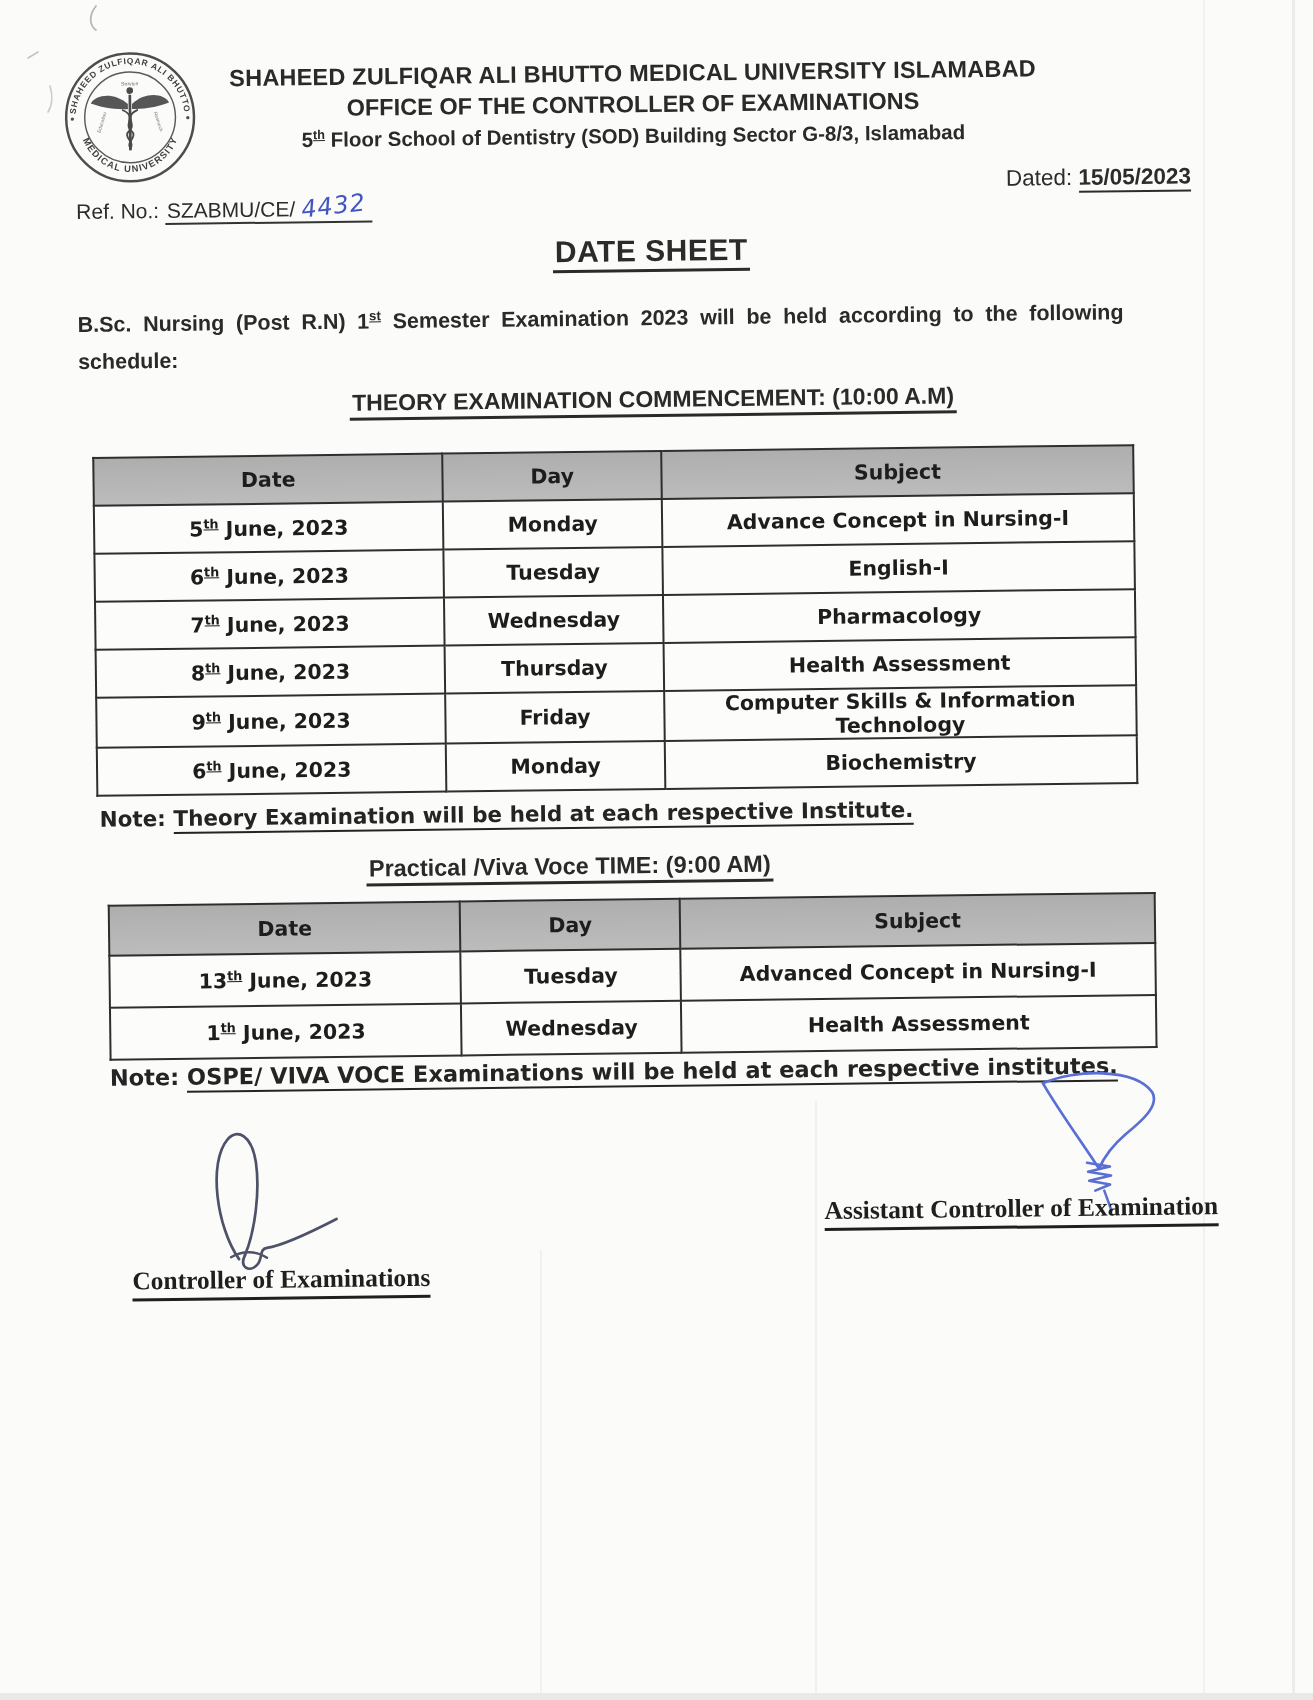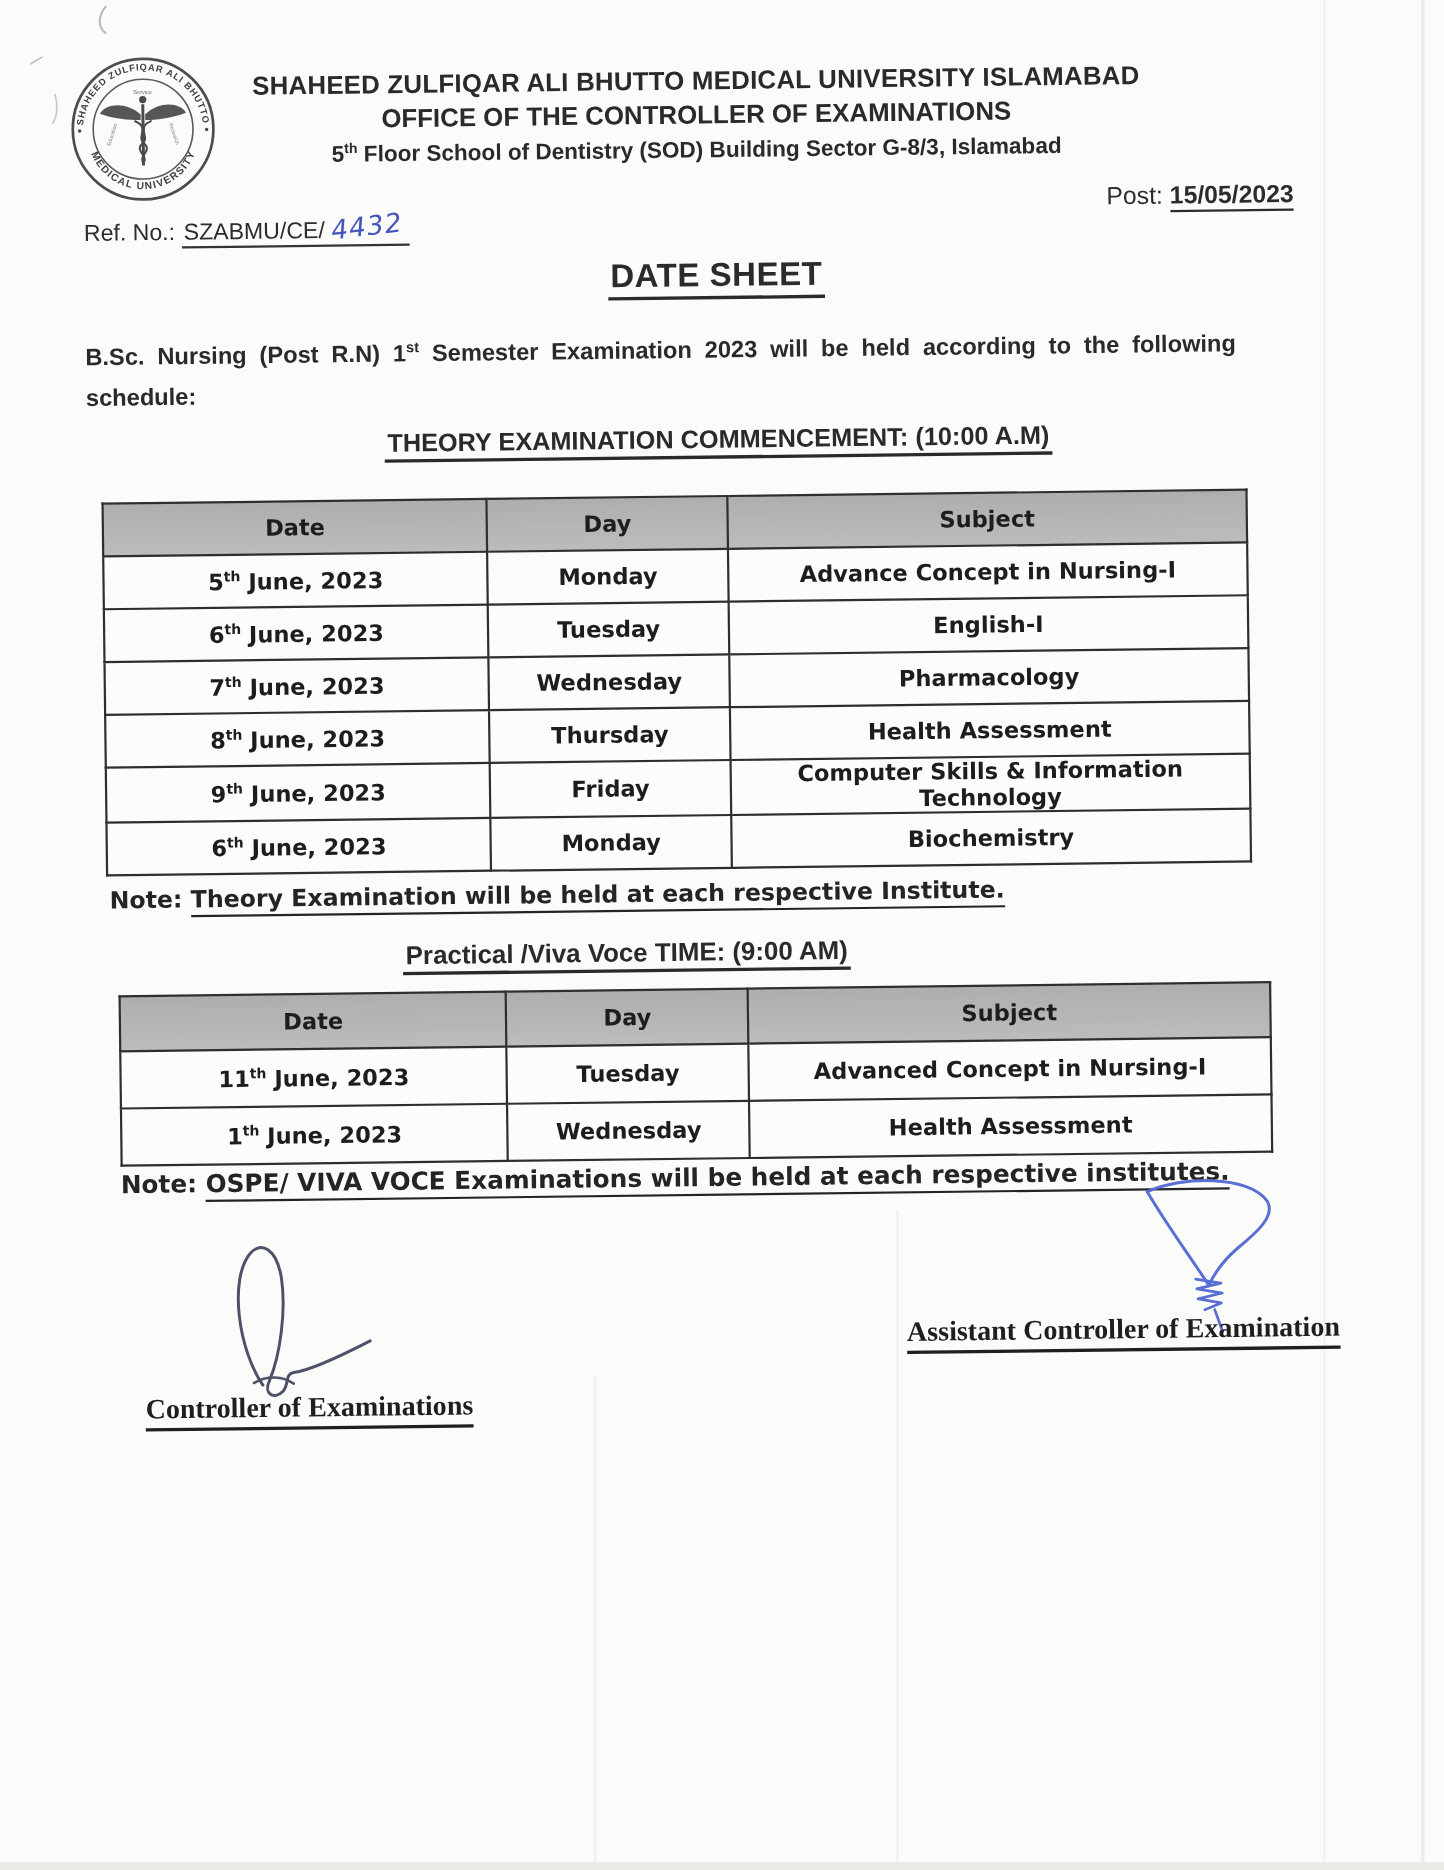--- a/index.html
+++ b/index.html
@@ -18,21 +18,21 @@
   .bottom-band{ position:absolute; left:0; right:0; bottom:0; height:7px; background:#e9e9e6; }
 
   .tilt{ position:absolute; inset:0; transform:rotate(-0.7deg); transform-origin:50% 40%; }
 
   
   .logo{ position:absolute; left:70px; top:44px; width:134px; height:134px; }
   .head-text{ position:absolute; left:205px; top:60px; width:870px; text-align:center; color:#2a2a2a; }
   .head-line1{ font-size:23.5px; font-weight:700; letter-spacing:.2px; }
   .head-line2{ font-size:23.5px; font-weight:700; margin-top:4px; }
   .head-line3{ font-size:20.5px; font-weight:700; margin-top:5px; }
-  sup{ font-size:.62em; }
+  sup{ font-size:.62em;text-decoration:underline; }
 
   .dated{ position:absolute; left:1012px; top:170px; font-size:22.5px; color:#2c2c2c; white-space:nowrap; }
   .dated b{ border-bottom:2.5px solid #2c2c2c; padding-bottom:1px; }
   .ref{ position:absolute; left:82px; top:190px; font-size:21px; color:#2c2c2c; white-space:nowrap; }
   .ref-underline{ border-bottom:2px solid #333; padding:0 6px 1px 2px; }
   .hand{ display:inline-block; color:var(--hand-blue,#4356bf); font-size:24px; font-style:italic;
          font-family:"DejaVu Sans", sans-serif; transform:rotate(-6deg) translateY(-2px); letter-spacing:1px; }
 
   .title{ position:absolute; left:0; width:100%; top:234px; text-align:center; }
   .title span{ font-size:30px; font-weight:800; letter-spacing:.5px; color:#2b2b2b;
@@ -120,21 +120,21 @@
         <path class="stroke" d="M72,58 C58,64 72,72 64,78 C57,84 70,89 65,95" stroke="#4a4a4a" stroke-width="1.8" fill="none"></path>
       </g>
     </svg>
 
     <div class="head-text">
       <div class="head-line1">SHAHEED ZULFIQAR ALI BHUTTO MEDICAL UNIVERSITY ISLAMABAD</div>
       <div class="head-line2">OFFICE OF THE CONTROLLER OF EXAMINATIONS</div>
       <div class="head-line3"><span>5</span><sup>th</sup><span> Floor School of Dentistry (SOD) Building Sector G-8/3, Islamabad</span></div>
     </div>
 
-    <div class="dated"><span>Post: </span><b>15/05/2023</b></div>
+    <div class="dated"><span>Dated: </span><b>15/05/2023</b></div>
 
     <div class="ref"><span>Ref. No.: </span><span class="ref-underline"><span>SZABMU/CE/</span> <span class="hand">4432</span></span></div>
 
     <div class="title"><span>DATE SHEET</span></div>
 
     <p class="intro"><span>B.Sc. Nursing (Post R.N) 1</span><sup>st</sup><span> Semester Examination 2023 will be held according to the following schedule:</span></p>
 
     <div class="sec-heading theory-heading"><span>THEORY EXAMINATION COMMENCEMENT: (10:00 A.M)</span></div>
 
     <table class="theory-table">
@@ -196,21 +196,21 @@
         </colgroup>
       <thead>
         <tr>
           <th>Date</th>
           <th>Day</th>
           <th>Subject</th>
         </tr>
       </thead>
       <tbody>
         <tr>
-          <td><span>11</span><sup>th</sup><span> June, 2023</span></td>
+          <td><span>13</span><sup>th</sup><span> June, 2023</span></td>
           <td>Tuesday</td>
           <td>Advanced Concept in Nursing-I</td>
         </tr>
         <tr>
           <td><span>1</span><sup>th</sup><span> June, 2023</span></td>
           <td>Wednesday</td>
           <td>Health Assessment</td>
         </tr>
       </tbody>
     </table>

